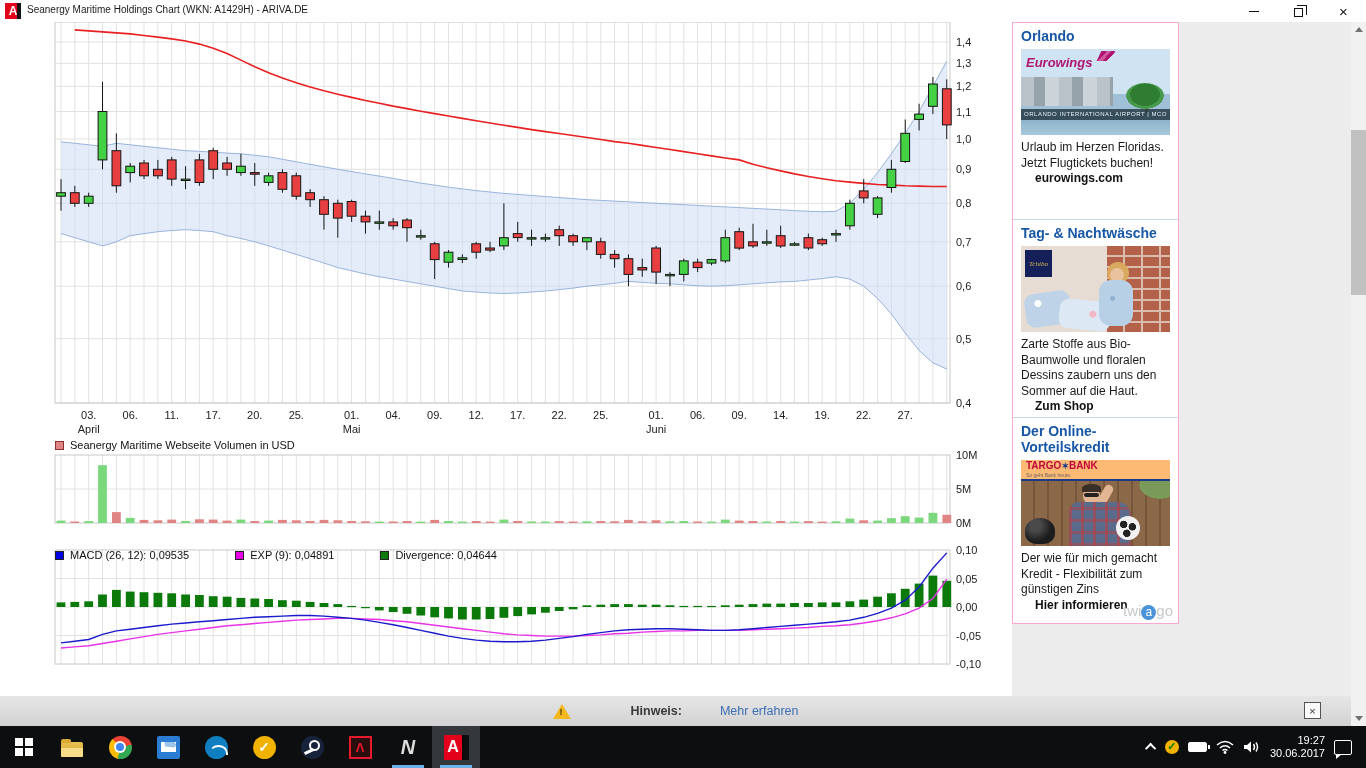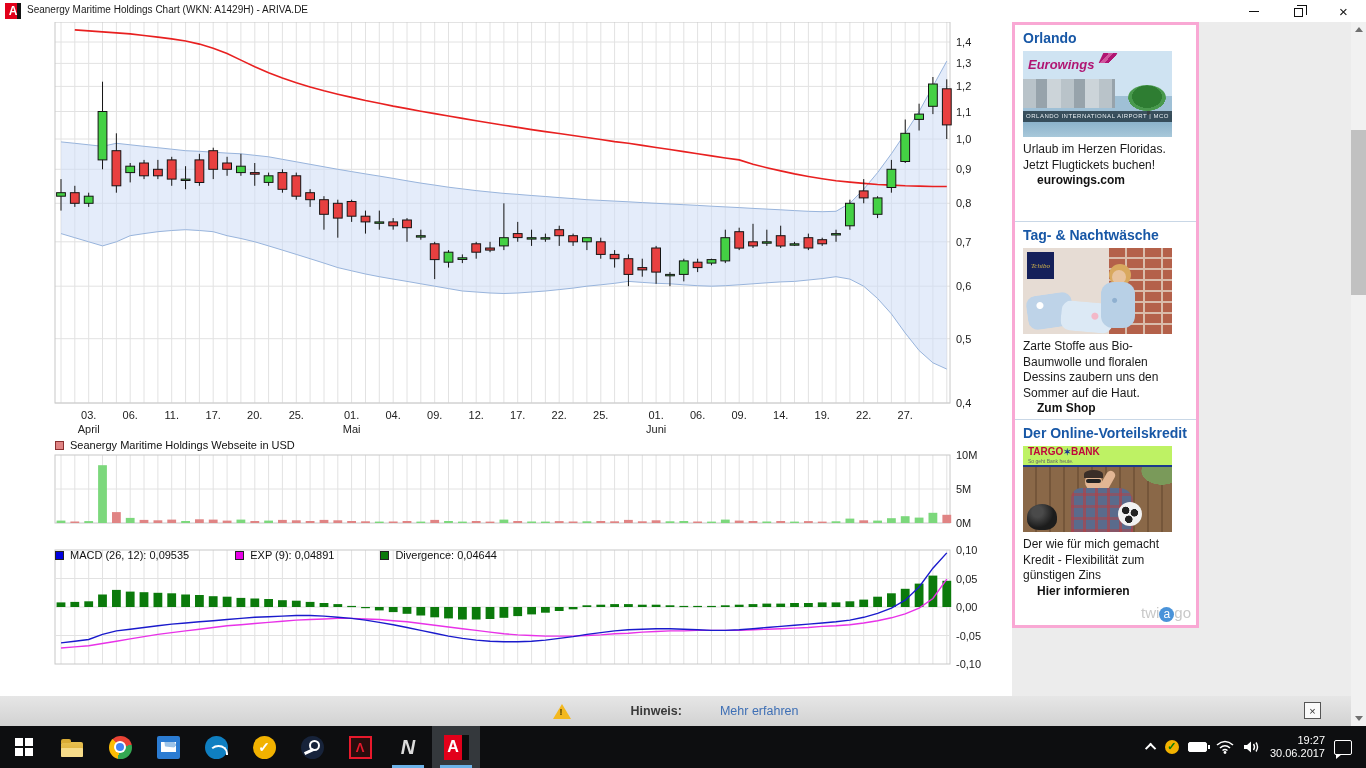--- a/index.html
+++ b/index.html
@@ -27,21 +27,21 @@
   .macd-legend { left:55px; top:549px;justify-content:center; }
   .lg-sq { display:inline-block; width:9px; height:9px; margin-right:6px; border:1px solid #222; }
   .sq-vol { background:#e08484; border-color:#8a3030; }
   .sq-macd { background:#0000e0; }
   .sq-exp { background:#e800e8; }
   .sq-div { background:#0b7a0b; }
   .macd-legend .lg-item { margin-right:46px; display:flex; align-items:center; }
 
   
   .gray-region { position:absolute; left:1012px; top:22px; width:339px; height:674px; background:#ececec; }
-  .ads { position:absolute; left:1012px; top:22px; width:187px; background:#fff; border:3px solid #f9a8d4; }
+  .ads { position:absolute; left:1012px; top:22px; width:167px; background:#fff; border:1px solid #f9a8d4; }
   .ad-card { position:relative; padding:5px 8px 4px 8px; border-bottom:1px solid #c9d7e6; }
   .ad-card:last-child { border-bottom:none; }
   .ad-c1 { height:197px; } .ad-c2 { height:198px; } .ad-c3 { height:205px; }
   .ad-head { font-size:14px; font-weight:bold; color:#1757a6; margin-bottom:5px; }
   .ad-img { position:relative; width:149px; height:86px; overflow:hidden;padding-left:48px; }
   .ad-text { margin-top:5px; font-size:12px; line-height:15.5px; color:#1a1a1a; }
   .ad-cta { font-size:12px; font-weight:bold; color:#111;margin-left:14px; }
 
   
   .img-orlando { background:linear-gradient(#cfe3f2 0 52%, #9fc0d6 52% 100%); }
@@ -71,21 +71,21 @@
   .tch-woman-hair { position:absolute; left:86px; top:16px; width:22px; height:22px; border-radius:50%; background:#d9a95f; }
   .tch-woman-face { position:absolute; left:89px; top:22px; width:14px; height:14px; border-radius:50%; background:#e8c39e; }
   .tch-woman-body { position:absolute; left:78px; top:34px; width:34px; height:46px; border-radius:12px;
     background:radial-gradient(circle at 40% 40%, #8fb0d0 0 2px, transparent 3px), #b8d0e6; }
   .tch-logo { position:absolute; left:4px; top:4px; width:27px; height:27px; background:#15205a;
     color:#d8b84a; font-size:7px; font-style:italic; font-family:"Liberation Serif", serif;
     display:flex; align-items:center; justify-content:center; z-index:4; }
 
   
   .img-targo { background:#fff; }
-  .tgo-band { position:absolute; left:0; top:0; width:100%; height:21px; background:#bef264; z-index:4;
+  .tgo-band { position:absolute; left:0; top:0; width:100%; height:21px; background:#fdba74; z-index:4;
     border-bottom:2px solid #1a3a8c; padding-left:5px; }
   .tgo-line1 { font-size:10px; line-height:12px; white-space:nowrap; }
   .tgo-t { color:#c0063c; font-weight:bold; }
   .tgo-x { color:#1a3a8c; font-weight:bold; font-size:9px; }
   .tgo-tag { font-size:5px; color:#666; line-height:6px; }
   .tgo-photo { position:absolute; left:0; top:21px; width:100%; height:65px;
     background:repeating-linear-gradient(90deg,#8a6848 0 12px,#75563a 12px 14px); }
   .tgo-green { position:absolute; right:0; top:21px; width:34px; height:20px;
     background:radial-gradient(ellipse at 70% 20%, #7a9a5a 0 60%, transparent 61%); }
   .tgo-grill { position:absolute; left:4px; bottom:2px; width:30px; height:26px; border-radius:50% 50% 40% 40%;
@@ -710,21 +710,21 @@
       <text x="656.12" y="411" text-anchor="middle" font-size="11" fill="#222222" font-family="Liberation Sans, sans-serif">Juni</text>
       <text x="697.64" y="397" text-anchor="middle" font-size="11" fill="#222222" font-family="Liberation Sans, sans-serif">06.</text>
       <text x="739.16" y="397" text-anchor="middle" font-size="11" fill="#222222" font-family="Liberation Sans, sans-serif">09.</text>
       <text x="780.68" y="397" text-anchor="middle" font-size="11" fill="#222222" font-family="Liberation Sans, sans-serif">14.</text>
       <text x="822.2" y="397" text-anchor="middle" font-size="11" fill="#222222" font-family="Liberation Sans, sans-serif">19.</text>
       <text x="863.72" y="397" text-anchor="middle" font-size="11" fill="#222222" font-family="Liberation Sans, sans-serif">22.</text>
       <text x="905.24" y="397" text-anchor="middle" font-size="11" fill="#222222" font-family="Liberation Sans, sans-serif">27.</text>
     </svg>
   <div class="legend vol-legend">
     <span class="lg-sq sq-vol"></span>
-    <span>Seanergy Maritime Holdings Webseite in USD</span>
+    <span>Seanergy Maritime Webseite Volumen in USD</span>
   </div>
   <div class="legend macd-legend">
     <span class="lg-item">
         <span class="lg-sq sq-macd"></span>
         <span>MACD (26, 12): 0,09535</span>
       </span>
     <span class="lg-item">
         <span class="lg-sq sq-exp"></span>
         <span>EXP (9): 0,04891</span>
       </span>

